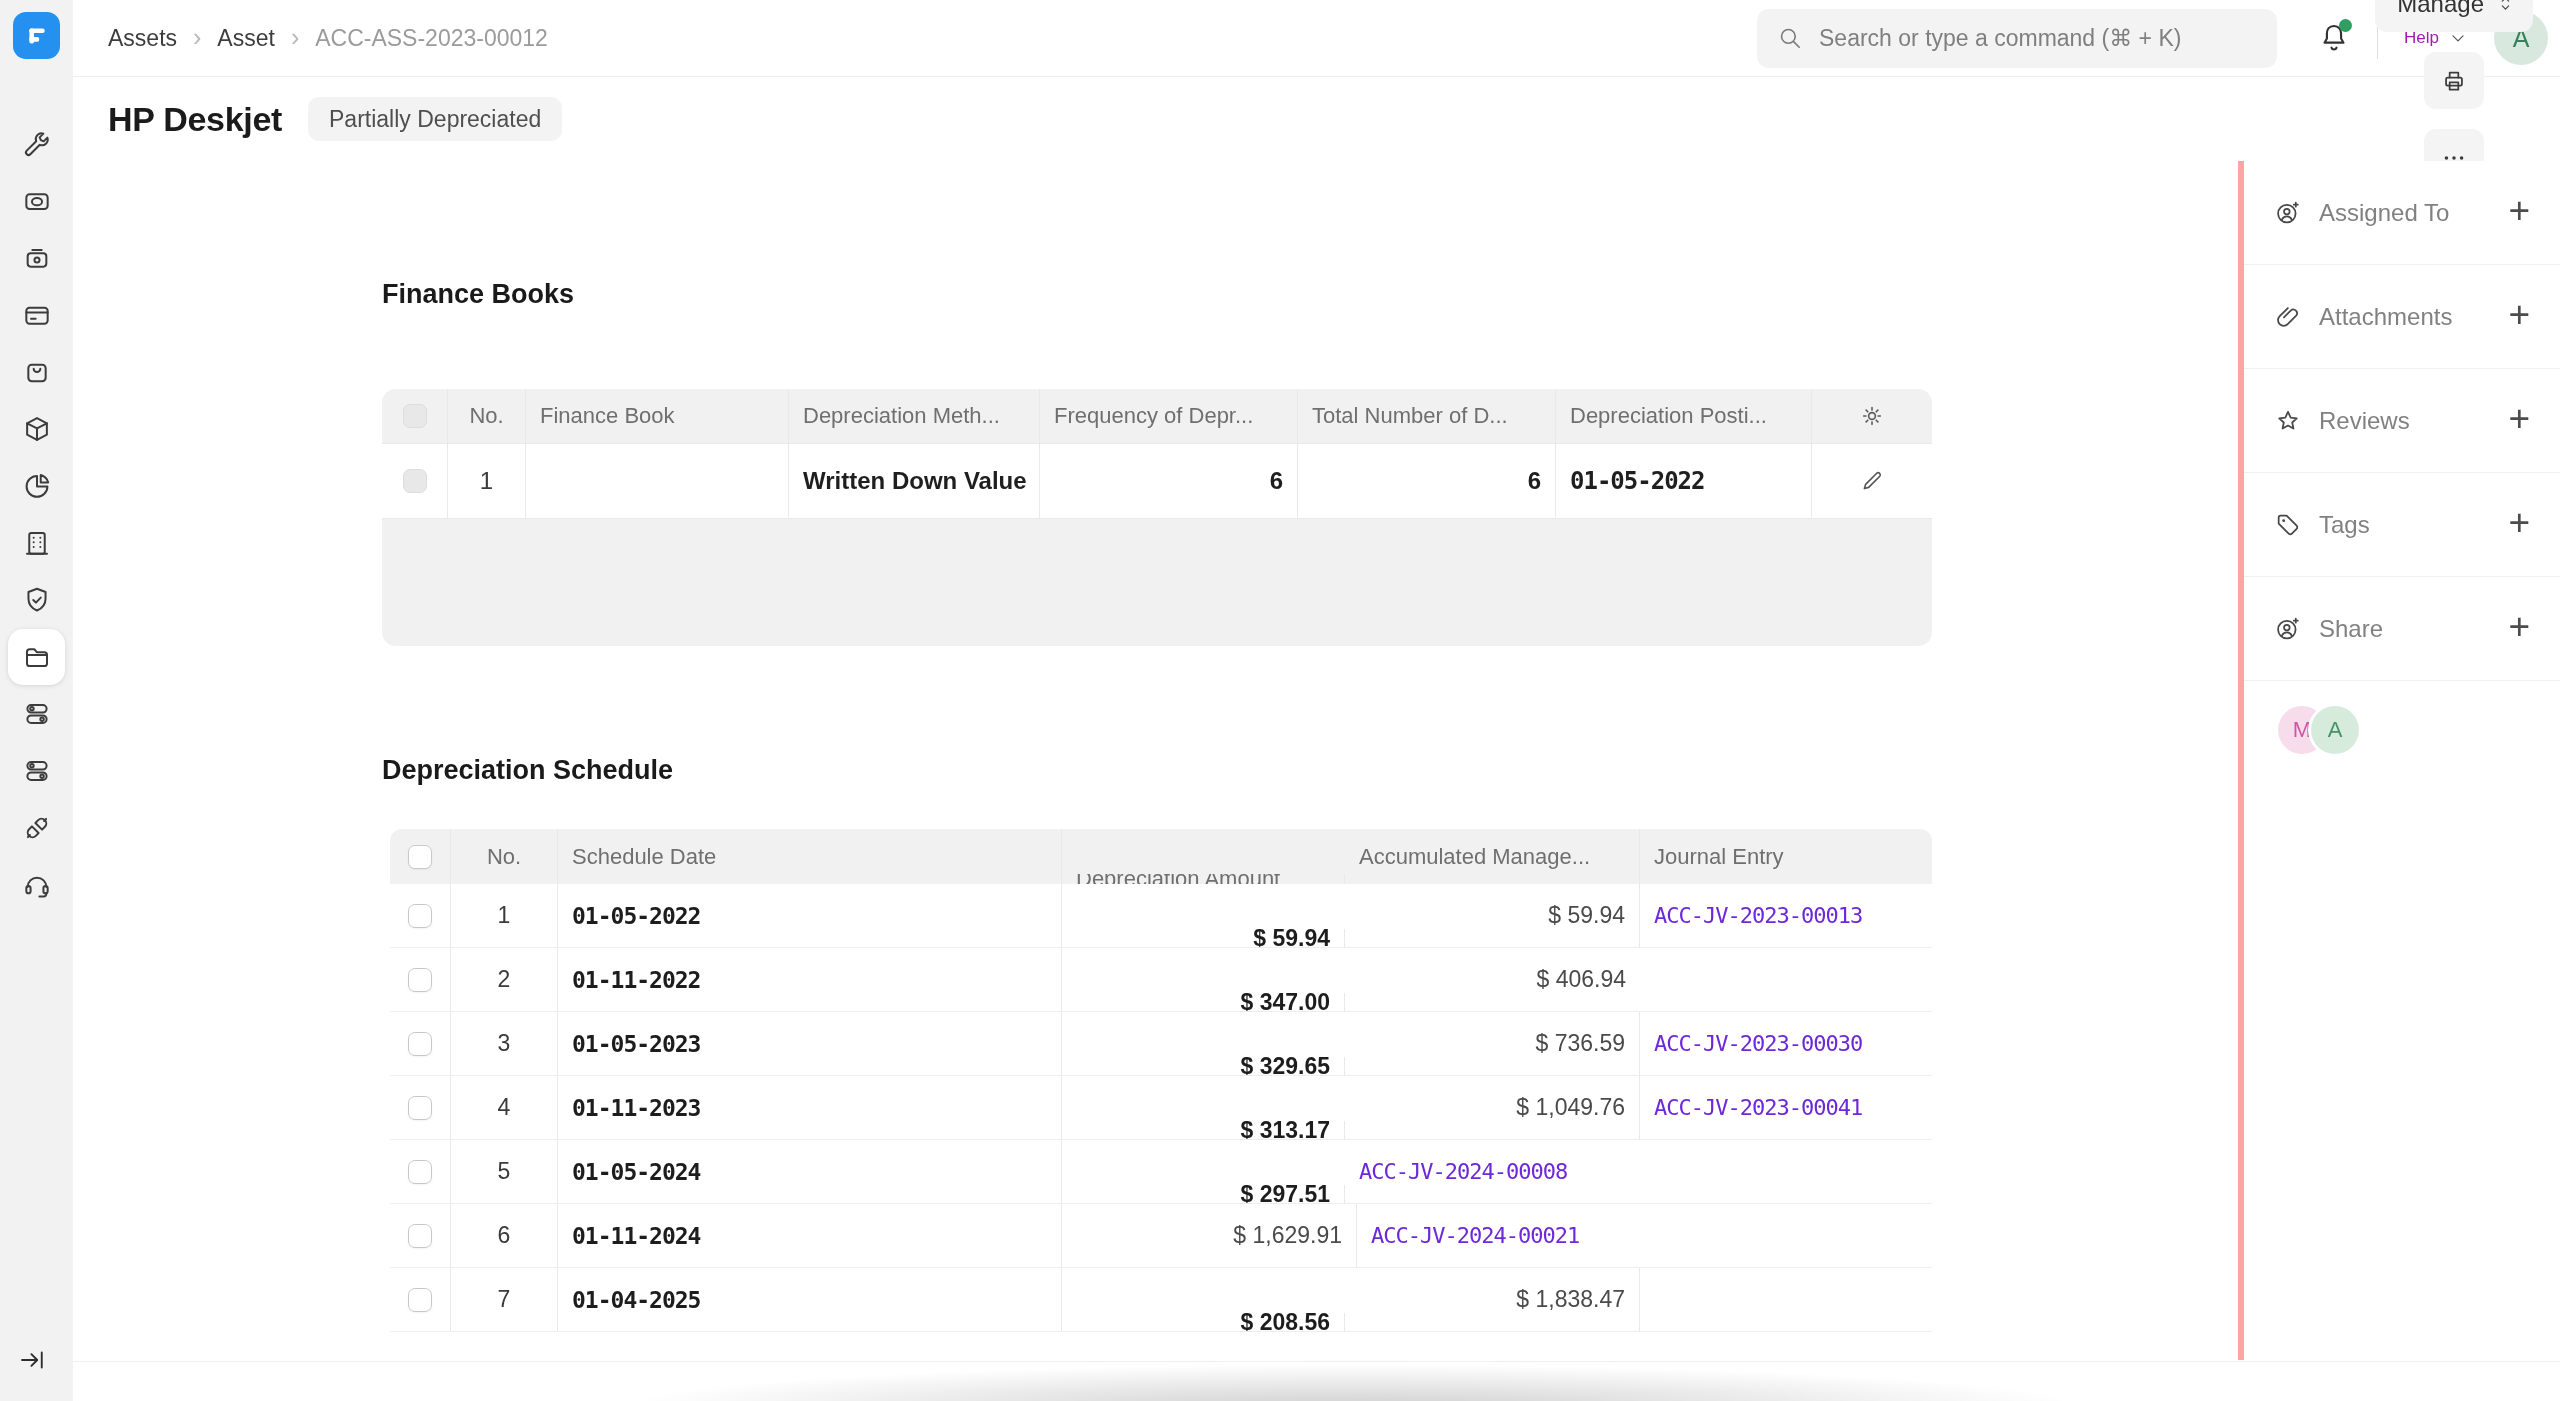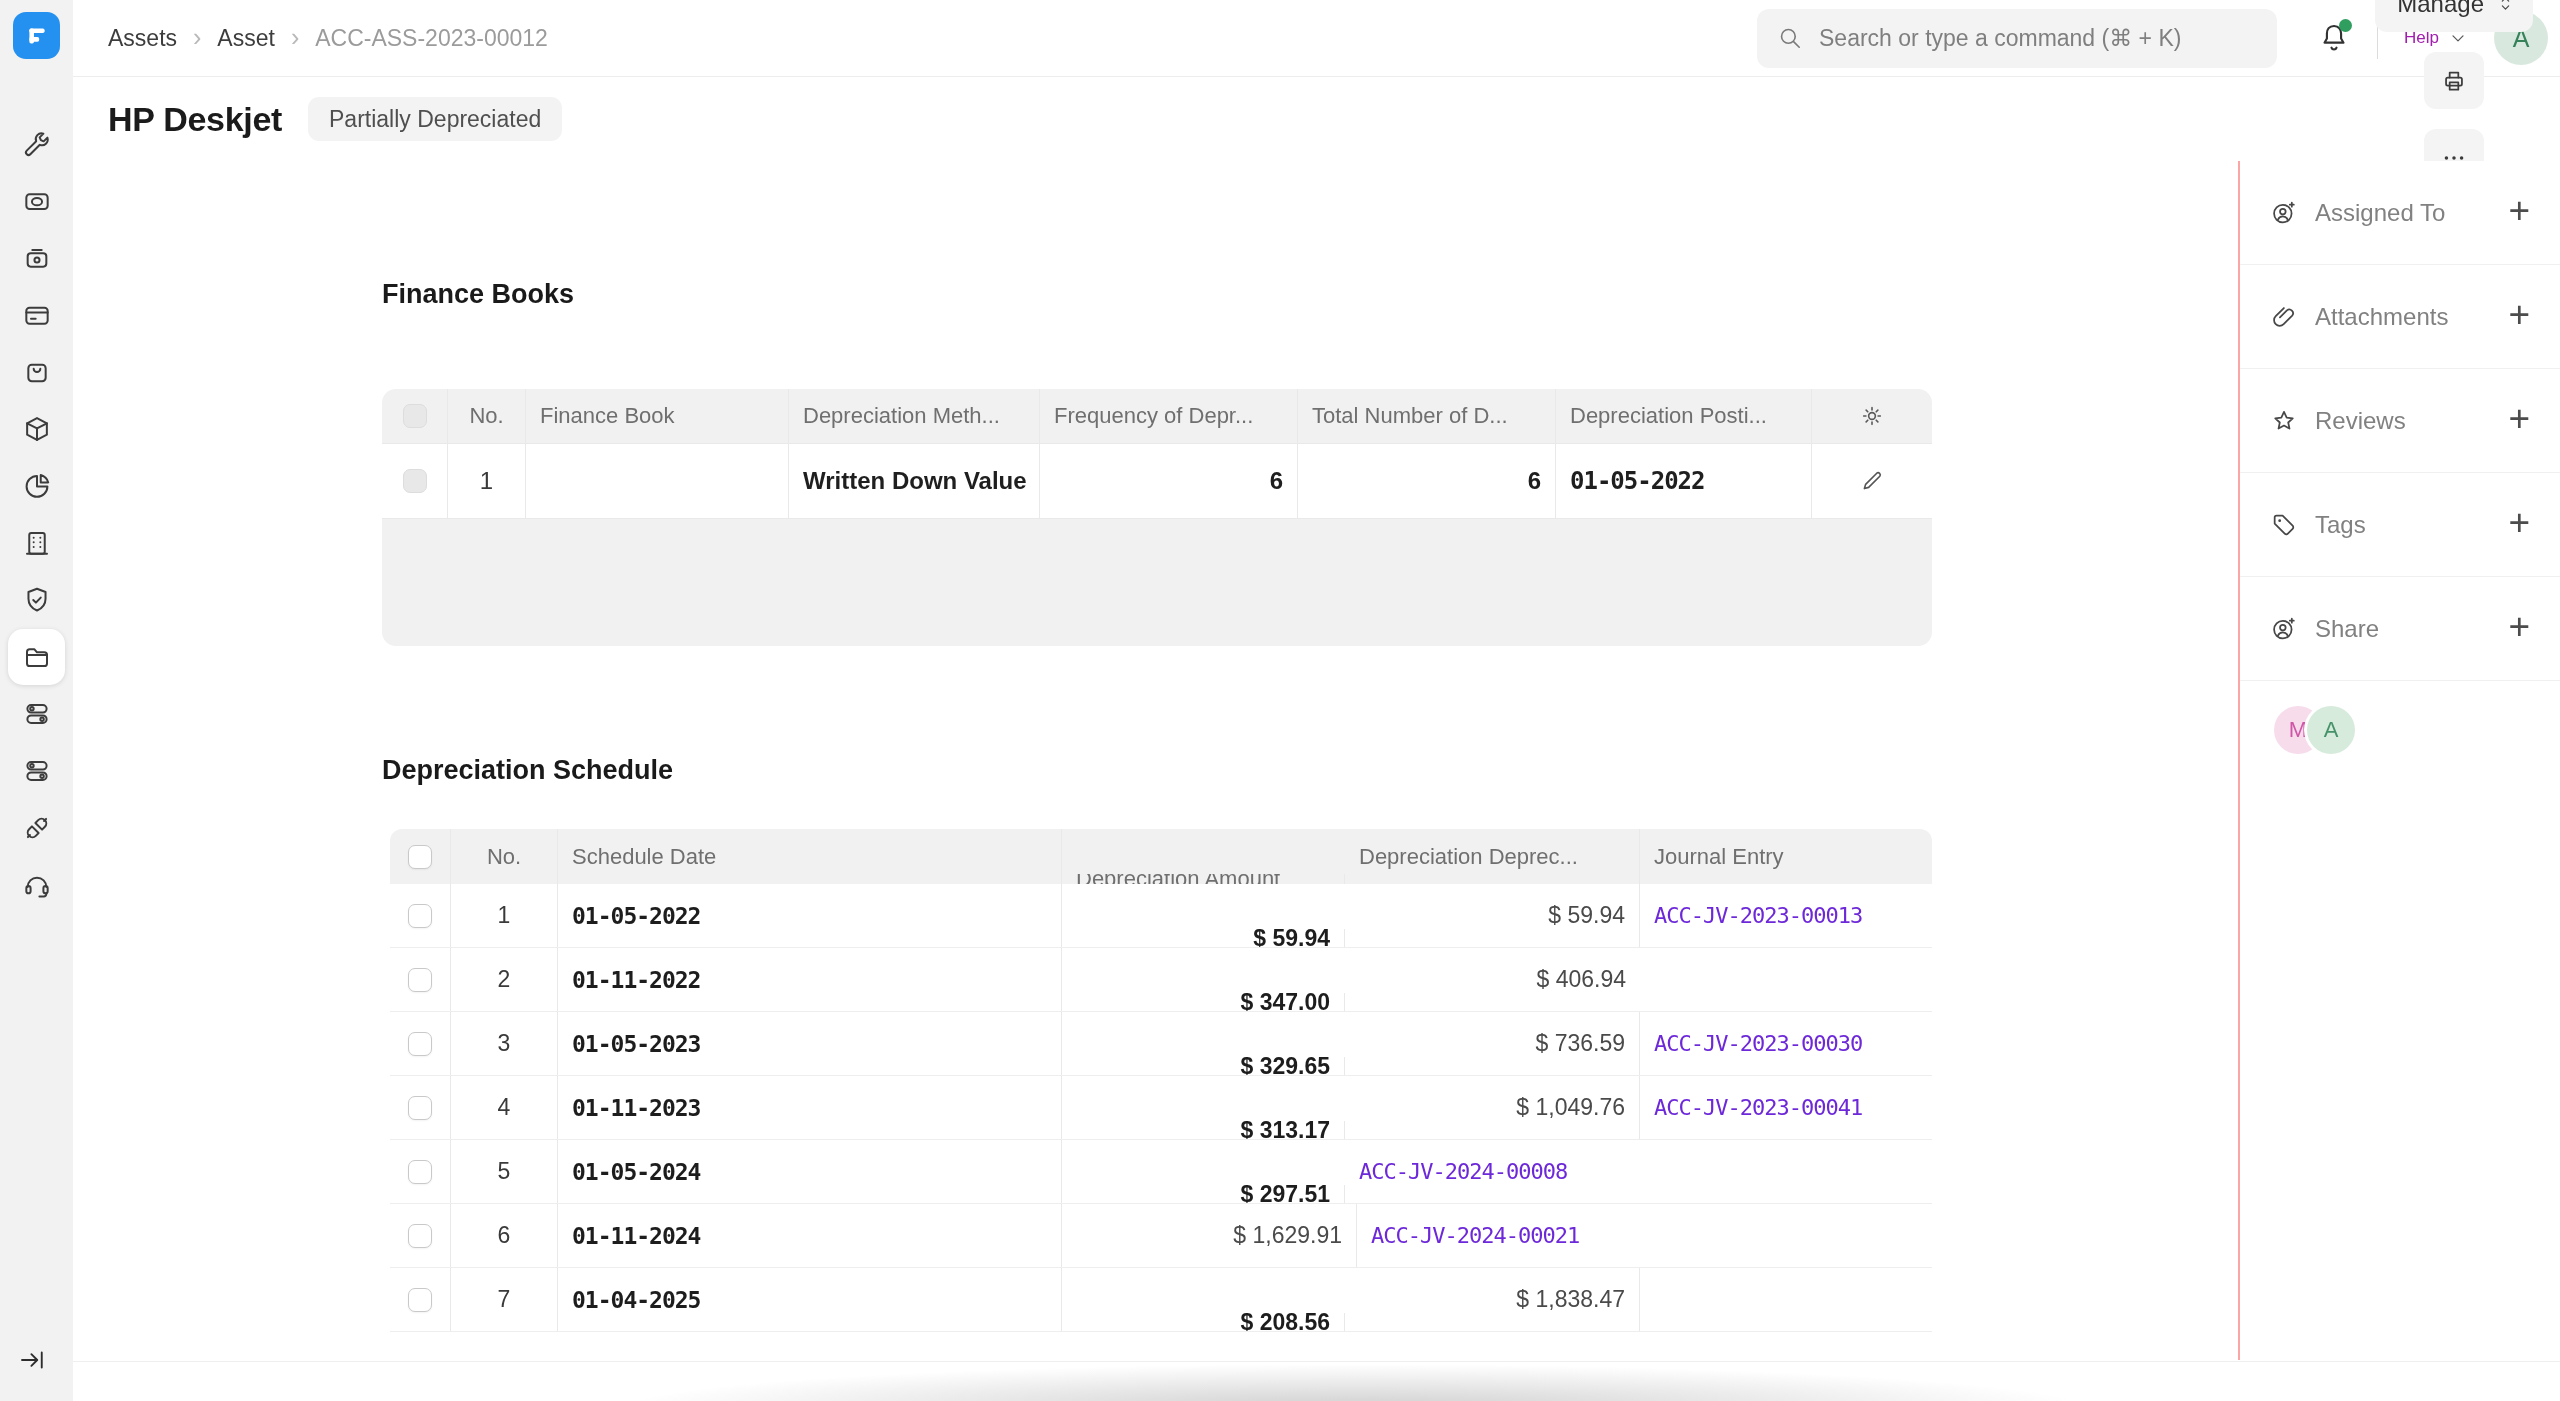--- a/index.html
+++ b/index.html
@@ -90,21 +90,21 @@
   .cell.amt{font-weight:700;color:#1d1d1d;}
   .cell.acc{color:#4a4a4a;}
   .cell.jrn{color:#6d28d9;font-size:22px;}
 
   .cbx{width:24px;height:24px;border-radius:7px;box-sizing:border-box;cursor:pointer;flex:none;}
   .cbx.light{background:#fff;border:1.5px solid #c9c9c9;box-shadow:0 1px 2px rgba(0,0,0,.05);}
   .cbx.muted{background:#e8e8e8;border:1.5px solid #dddddd;}
 
   
   .right-panel{position:absolute;right:0;top:161px;width:322px;bottom:41px;
-               border-left:2px solid #fca5a5;box-sizing:border-box;background:#fff;}
+               border-left:6px solid #fca5a5;box-sizing:border-box;background:#fff;}
   .panel-item{height:103px;display:flex;align-items:center;gap:17px;
               padding:0 30px 0 30px;border-bottom:1px solid #f0f0f0;cursor:pointer;}
   .panel-item .ico{stroke:#474747;}
   .panel-label{font-size:24px;color:#818181;}
   .panel-plus{margin-left:auto;font-size:37px;font-weight:300;color:#4c4c4c;line-height:1;
               transform:translateY(-2px);cursor:pointer;}
   .avatars{display:flex;margin:25px 0 0 34px;}
   .av{width:48px;height:48px;border-radius:50%;display:flex;align-items:center;
       justify-content:center;font-size:22px;}
   .av.a2{margin-left:-15px;box-shadow:0 0 0 3px #fff;}
@@ -331,21 +331,21 @@
     <div class="section-heading" id="sch-heading">Depreciation Schedule</div>
 
     <div id="sch-grid">
       <div class="sch-header">
         <div class="cell s0 ta-c">
             <span class="cbx light"></span>
           </div>
         <div class="cell s1 ta-c">No.</div>
         <div class="cell s2">Schedule Date</div>
         <div class="cell s3">Depreciation Amount</div>
-        <div class="cell s4">Depreciation Deprec...</div>
+        <div class="cell s4">Accumulated Manage...</div>
         <div class="cell s5">Journal Entry</div>
       </div>
 
       <div class="sch-row">
         <div class="cell s0 ta-c">
             <span class="cbx light"></span>
           </div>
         <div class="cell s1 ta-c no">1</div>
         <div class="cell s2 date mono">01-05-2022</div>
         <div class="cell s3 ta-r amt">$ 59.94</div>

